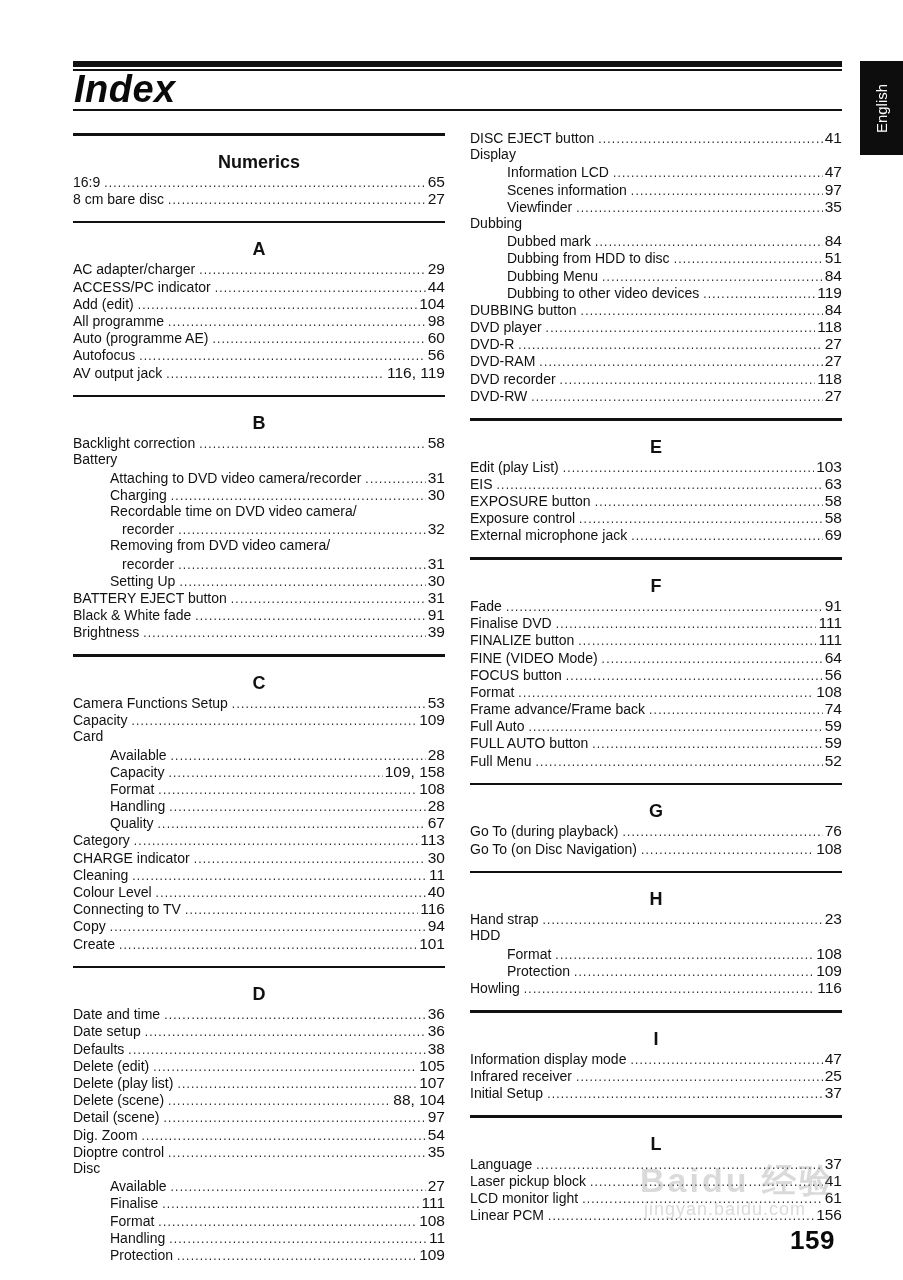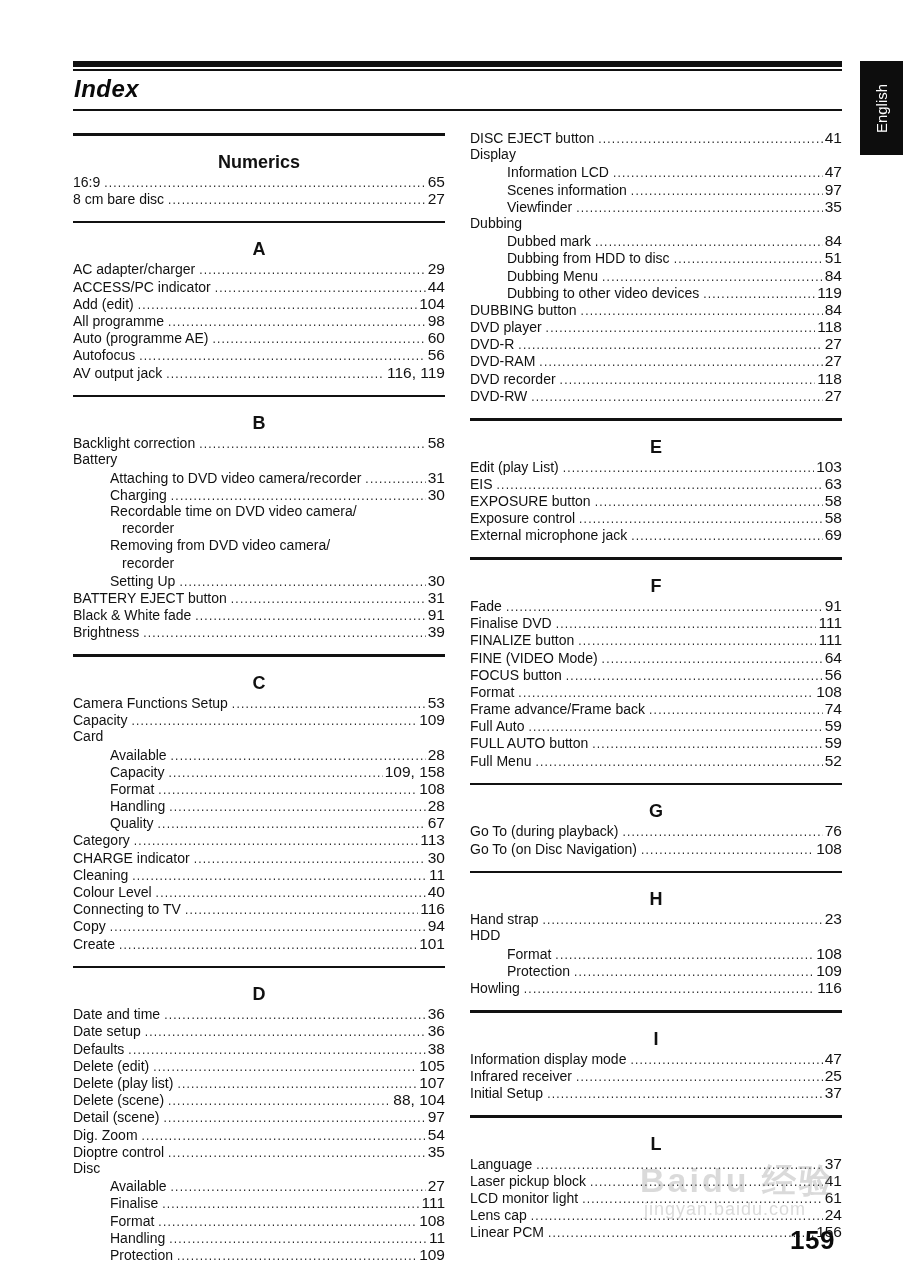--- a/index.html
+++ b/index.html
@@ -3,21 +3,21 @@
   <meta charset="utf-8">
   <style>
     html, body { margin: 0; padding: 0; background: #ffffff; }
     body {
       width: 903px; height: 1280px; position: relative; overflow: hidden;
       font-family: "Liberation Sans", "DejaVu Sans", sans-serif; color: #111111;
     }
     .top-thick { position: absolute; left: 73px; top: 61px; width: 769px; height: 6px; background: #111; }
     .top-thin { position: absolute; left: 73px; top: 69px; width: 769px; height: 1.5px; background: #111; }
     .title {
-      position: absolute; left: 74px; top: 72px; font-size: 24px; font-weight: bold; font-style: italic;
+      position: absolute; left: 74px; top: 72px; font-size: 38px; font-weight: bold; font-style: italic;
       letter-spacing: 0.5px; line-height: 34px; color: #0a0a0a;
     }
     .title-rule { position: absolute; left: 73px; top: 109px; width: 769px; height: 2px; background: #111; }
 
     .lang-tab {
       position: absolute; left: 860px; top: 61px; width: 43px; height: 94px; background: #0d0d0d;
       display: flex; align-items: center; justify-content: center;
     }
     .lang-tab span {
       color: #fff; font-size: 15px; transform: rotate(-90deg); white-space: nowrap; display: block;
@@ -31,21 +31,21 @@
     .section-rule { height: 2.5px; background: #111; }
     .section-head {
       text-align: center; font-weight: bold; font-size: 18px; line-height: 22px; height: 22px;
       margin-top: 15px; margin-bottom: 0px;
     }
     .entry {
       display: flex; align-items: baseline; font-size: 14px; line-height: 17.2px; height: 17.2px;
       white-space: nowrap; overflow: hidden;
     }
     .entry.sub { padding-left: 37px; }
-    .entry.sub2 { padding-left: 49px; flex-direction: column; }
+    .entry.sub2 { padding-left: 49px; }
     .entry .label { flex: 0 0 auto; padding-right: 4px; }
     .entry .dots {
       flex: 1 1 auto; overflow: hidden; color: #222; letter-spacing: 1.2px; font-size: 12px;
       min-width: 10px;
     }
     .entry .dots::before {
       content: "............................................................................................................................................................";
     }
     .entry .page { flex: 0 0 auto; padding-left: 2px; font-size: 15.5px; }
 
@@ -575,25 +575,20 @@
         <span class="label">Laser pickup block</span>
         <span class="dots"></span>
         <span class="page">41</span>
       </div>
       <div class="entry">
         <span class="label">LCD monitor light</span>
         <span class="dots"></span>
         <span class="page">61</span>
       </div>
       <div class="entry">
-        <span class="label">Lens cap</span>
-        <span class="dots"></span>
-        <span class="page">24</span>
-      </div>
-      <div class="entry">
         <span class="label">Linear PCM</span>
         <span class="dots"></span>
         <span class="page">156</span>
       </div>
     </div>
 </div>
 
 <div class="watermark">
   <div class="wm-main">Baidu 经验</div>
   <div class="wm-sub">jingyan.baidu.com</div>

